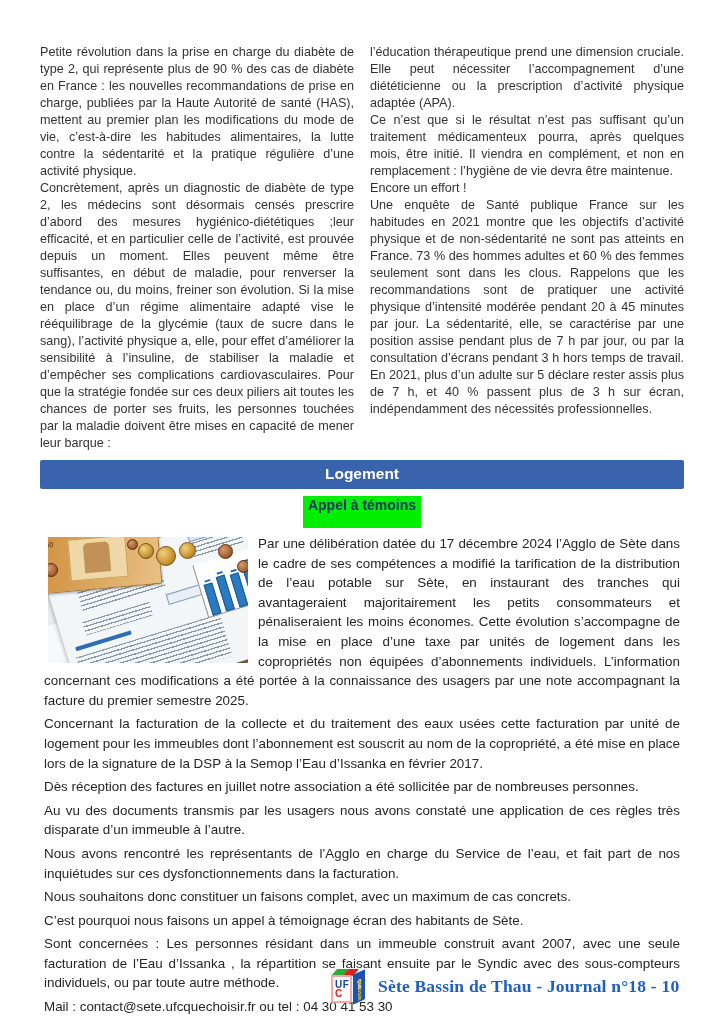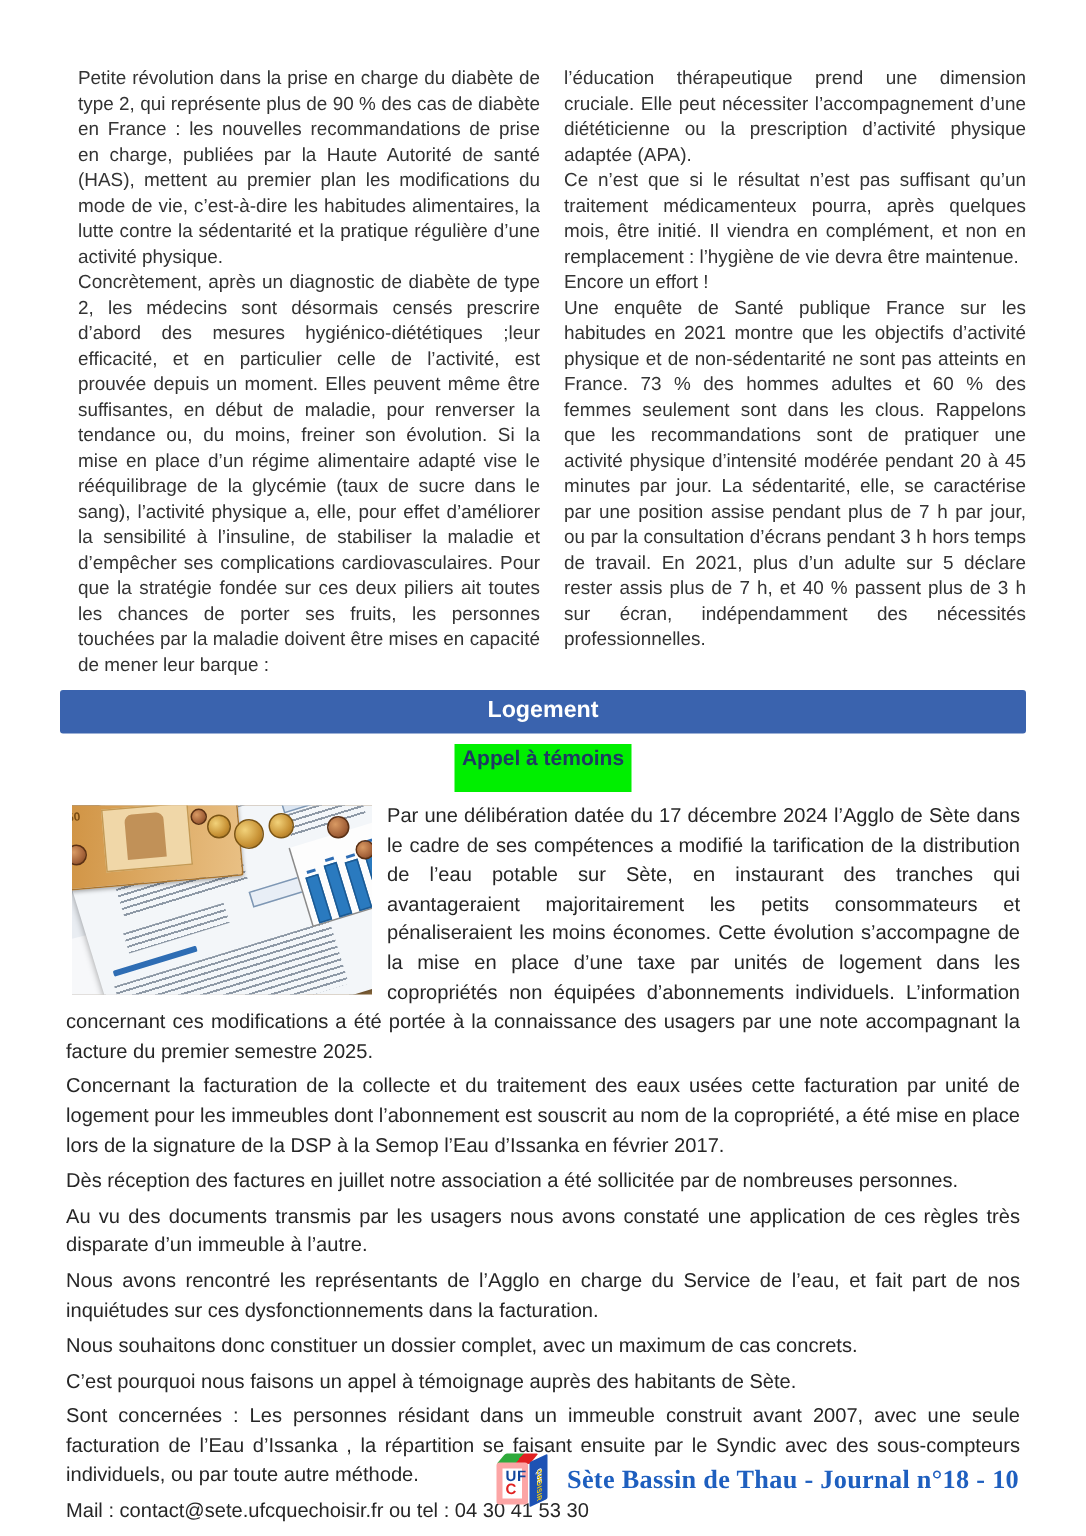--- a/index.html
+++ b/index.html
@@ -1,20 +1,20 @@
 <!DOCTYPE html>
 <html><head>
 <meta charset="utf-8">
 <style>
   html,body{margin:0;padding:0;background:#e8e8e8;}
   .page{position:relative;width:724px;height:1024px;background:#ffffff;overflow:hidden;
         font-family:"Liberation Sans",sans-serif;color:#2e2e2e;box-shadow:0 0 4px rgba(0,0,0,.2);}
   .content{position:absolute;left:40px;top:44px;width:644px;}
   
-  .columns{display:flex;gap:16px;margin-left:12px;}
+  .columns{display:flex;gap:16px;}
   .col{width:314px;font-size:12.6px;line-height:17px;text-align:justify;color:#333;}
   .col p{margin:0;}
   
   .band{margin-top:8px;background:#3a63ae;color:#ffffff;text-align:center;font-weight:bold;
         font-size:15.5px;padding:5px 0 6px;border-radius:2px;}
   .subhead-row{text-align:center;margin:7px 0 6px;}
   .subhead{display:inline-block;background:#00ef00;color:#1f3864;font-weight:bold;
            font-size:14px;padding:1px 5px 15px;}
   
   .logement{font-size:13.4px;line-height:19.6px;text-align:justify;color:#262626;}
@@ -44,21 +44,21 @@
   .coin{position:absolute;border-radius:50%;}
   .coin.gold{background:radial-gradient(circle at 35% 35%,#f2d27a,#c89235 60%,#96671c);border:1px solid #7a5414;}
   .coin.copper{background:radial-gradient(circle at 35% 35%,#d99a63,#a5633a 60%,#6e3d1e);border:1px solid #5a3014;}
   
   .footer{position:absolute;left:0;right:0;bottom:12px;height:46px;}
   .footer-text{position:absolute;left:378px;top:10px;color:#1e5fbf;font-weight:bold;font-size:17.5px;
                font-family:"Liberation Serif",serif;letter-spacing:.2px;white-space:nowrap;}
   .cube{position:absolute;left:330px;top:2px;display:inline-block;width:38px;height:42px;}
   .cube-top{position:absolute;left:4px;top:1px;width:22px;height:7px;transform:skewX(-40deg);border-radius:1px;
             background:linear-gradient(90deg,#2faa3c 0 55%,#e02020 55% 100%);}
-  .cube-front{position:absolute;left:1px;top:7px;width:21px;height:28px;background:#fff;border:4px solid #fca5a5;
+  .cube-front{position:absolute;left:1px;top:7px;width:21px;height:28px;background:#fff;border:2px solid #fca5a5;
               border-radius:2px;box-sizing:border-box;display:flex;flex-direction:column;justify-content:center;
               padding-left:2px;}
   .cube-front .lu{color:#13469e;font-size:10px;line-height:9px;font-weight:bold;letter-spacing:.5px;}
   .cube-front .lc{color:#e02020;font-size:10px;line-height:9px;font-weight:bold;}
   .cube-side{position:absolute;left:23px;top:4px;width:12px;height:30px;background:#1d52b4;transform:skewY(-25deg);
              display:flex;flex-direction:column;align-items:center;justify-content:center;gap:1px;border-radius:1px;}
   .cube-side i{font-style:normal;color:#fff;font-size:4.5px;font-weight:bold;transform:rotate(90deg);letter-spacing:.3px;}
   .cube-side i.y{color:#ffd200;}
 </style>
 </head>
@@ -122,22 +122,22 @@
           <div class="coin copper" style="left:189px;top:23px;width:11px;height:11px;"></div>
           <div class="coin copper" style="left:-4px;top:26px;width:12px;height:12px;"></div>
         </div>
       </div>
 
       <p>Par une délibération datée du 17 décembre 2024 l’Agglo de Sète dans le cadre de ses compétences a modifié la tarification de la distribution de l’eau potable sur Sète, en instaurant des tranches qui avantageraient majoritairement les petits consommateurs et pénaliseraient les moins économes. Cette évolution s’accompagne de la mise en place d’une taxe par unités de logement dans les copropriétés non équipées d’abonnements individuels. L’information concernant ces modifications a été portée à la connaissance des usagers par une note accompagnant la facture du premier semestre 2025.</p>
       <p>Concernant la facturation de la collecte et du traitement des eaux usées cette facturation par unité de logement pour les immeubles dont l’abonnement est souscrit au nom de la copropriété, a été mise en place lors de la signature de la DSP à la Semop l’Eau d’Issanka en février 2017.</p>
       <p>Dès réception des factures en juillet notre association a été sollicitée par de nombreuses personnes.</p>
       <p>Au vu des documents transmis par les usagers nous avons constaté  une application de ces règles très disparate d’un immeuble à l’autre.</p>
       <p>Nous avons rencontré les représentants de l’Agglo en charge du Service de l’eau, et fait part de nos inquiétudes sur ces  dysfonctionnements  dans  la facturation.</p>
-      <p>Nous souhaitons donc constituer un dossier complet,  avec un maximum de cas concrets.</p>
-      <p>C’est pourquoi nous faisons un appel  à témoignage auprès des habitants de Sète.</p>
+      <p>Nous souhaitons donc constituer un faisons complet,  avec un maximum de cas concrets.</p>
+      <p>C’est pourquoi nous faisons un appel  à témoignage écran des habitants de Sète.</p>
       <p>Sont concernées : Les personnes résidant dans un immeuble construit avant 2007, avec une seule facturation de  l’Eau d’Issanka , la répartition se faisant ensuite par le Syndic avec des sous-compteurs individuels, ou par toute autre méthode.</p>
       <p>Mail : contact@sete.ufcquechoisir.fr ou tel : 04 30 41 53 30</p>
     </div>
   </div>
 
   <div class="footer">
     <span class="cube">
       <span class="cube-top"></span>
       <span class="cube-front">
         <b class="lu">UF</b>

